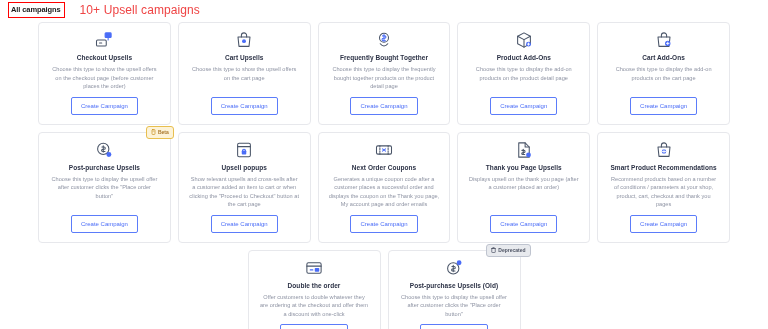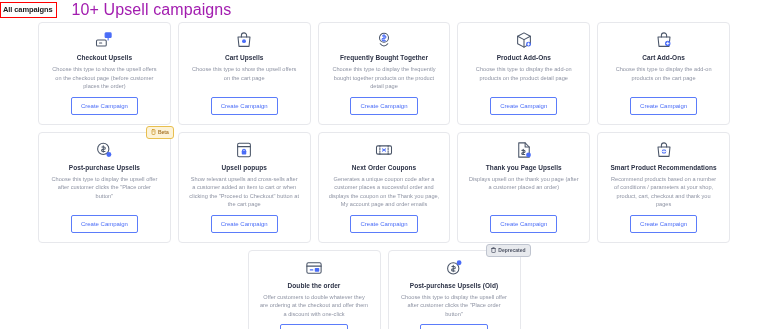--- a/index.html
+++ b/index.html
@@ -25,29 +25,29 @@
     height: 22px;
   }
 
   .all-campaigns-tag {
     border: 1.5px solid #ff0000;
     color: #1a1a1a;
     font-size: 7.5px;
     font-weight: 700;
     line-height: 1;
     padding: 3px 3px 3px 2px;
-    margin-left: 0px;
+    margin-left: 8px;
     white-space: nowrap;
     letter-spacing: -0.1px;
     background: #fff;
   }
 
   .page-title {
-    color: #a21caf;
-    font-size: 16px;
+    color: #ef4444;
+    font-size: 12px;
     font-weight: 400;
     margin-left: 15px;
     margin-top: 0px;
     line-height: 16px;
     letter-spacing: 0.1px;
   }
 
   
   .grid-wrap {
     padding: 0 38px;

